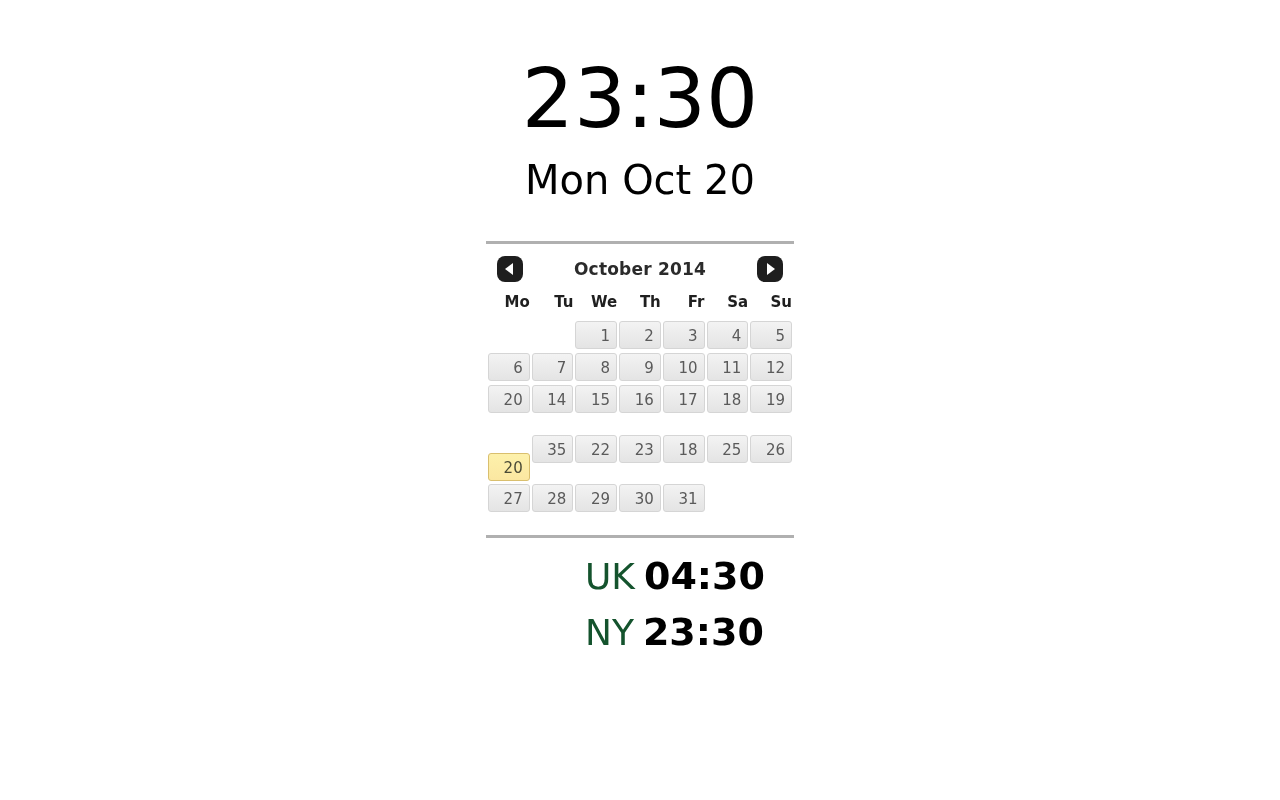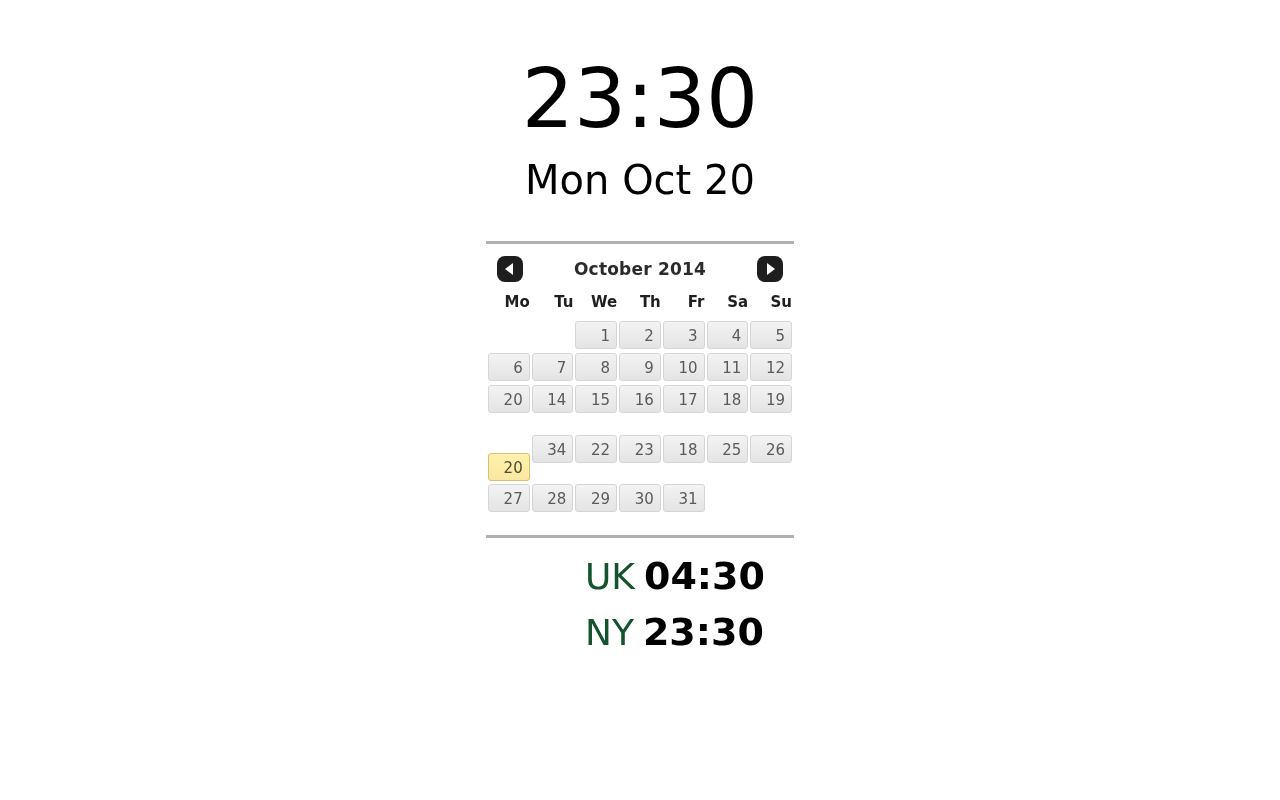--- a/index.html
+++ b/index.html
@@ -274,21 +274,21 @@
             </td>
             <td>
               <span class="day">19</span>
             </td>
           </tr>
           <tr>
             <td>
               <span class="day today">20</span>
             </td>
             <td>
-              <span class="day">34</span>
+              <span class="day">35</span>
             </td>
             <td>
               <span class="day">22</span>
             </td>
             <td>
               <span class="day">23</span>
             </td>
             <td>
               <span class="day">18</span>
             </td>

